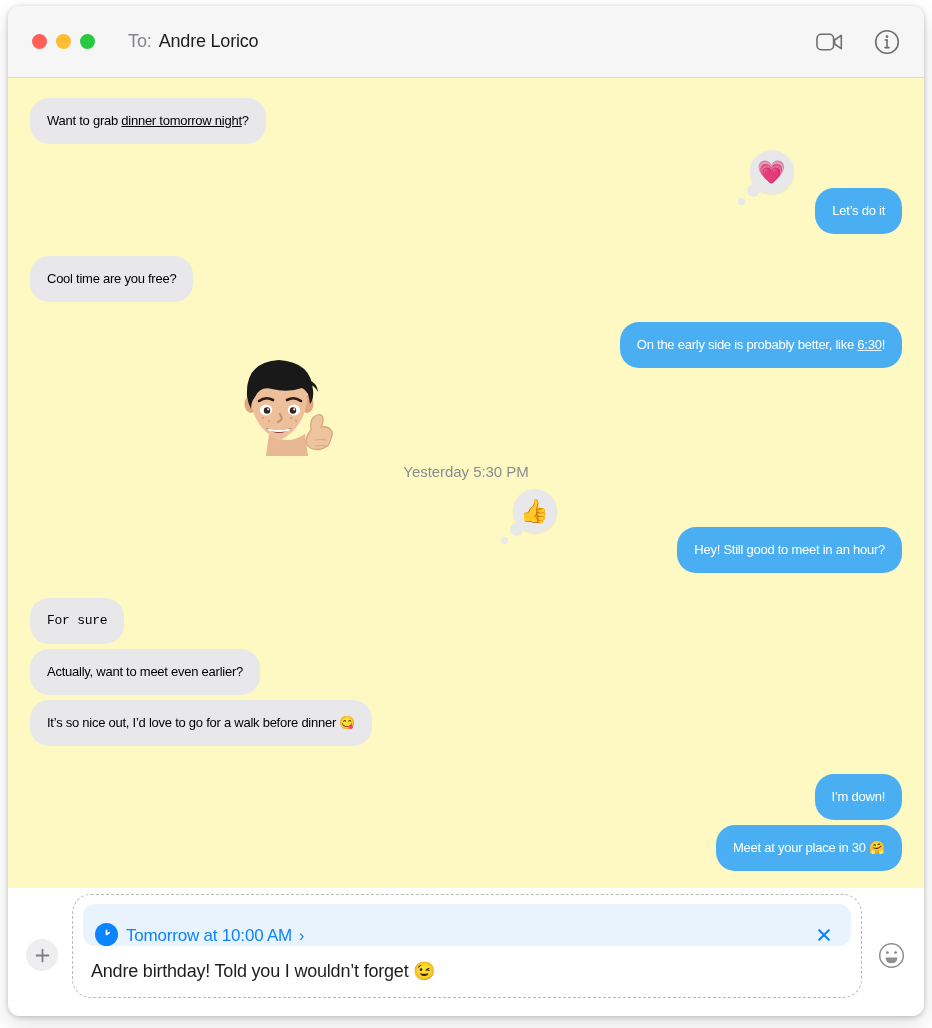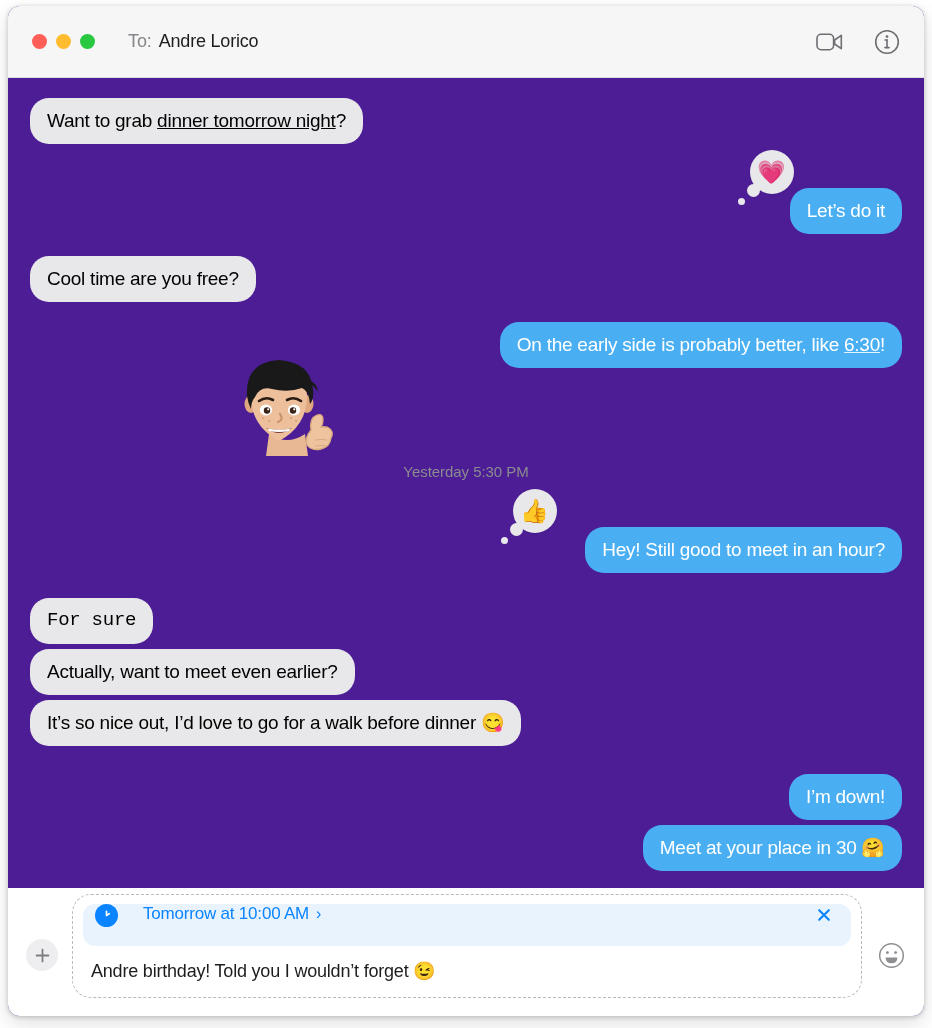--- a/index.html
+++ b/index.html
@@ -15,21 +15,21 @@
     -webkit-font-smoothing: antialiased;
   }
 
   
   .window {
     position: absolute;
     left: 8px;
     top: 6px;
     width: 916px;
     height: 1010px;
-    background: #4c1d95;
+    background: #fef9c3;
     border-radius: 12px;
     box-shadow: 0 1px 5px rgba(0,0,0,0.22), 0 8px 22px rgba(0,0,0,0.12);
     overflow: hidden;
     display: flex;
     flex-direction: column;
   }
 
   
   .titlebar {
     height: 72px;
@@ -102,21 +102,21 @@
     position: relative;
   }
   .row.left  { justify-content: flex-start; }
   .row.right { justify-content: flex-end; }
 
   .bubble {
     position: relative;
     max-width: 640px;
     padding: 10px 17px 11px 17px;
     border-radius: 19px;
-    font-size: 19px;
+    font-size: 13px;
     line-height: 25px;
     letter-spacing: -0.25px;
     box-sizing: border-box;
     white-space: nowrap;
   }
   .bubble.grey {
     background: #e8e8ea;
     color: #000000;
   }
   .bubble.blue {
@@ -254,23 +254,23 @@
     padding: 9px 10px 10px 10px;
     box-sizing: border-box;
     background: #ffffff;
     min-height: 104px;
   }
   .suggestion {
     background: #e9f3fe;
     border-radius: 12px;
     height: 42px;
     display: flex;
-    align-items: flex-start;
+    align-items: flex-end;
     padding: 0 16px 0 12px;
-    gap: 25px;
+    gap: 8px;
   }
   .clock-ico {
     width: 23px;
     height: 23px;
     flex: 0 0 23px;
     border-radius: 50%;
     background: #0b84ff;
     display: flex;
     align-items: center;
     justify-content: center;

